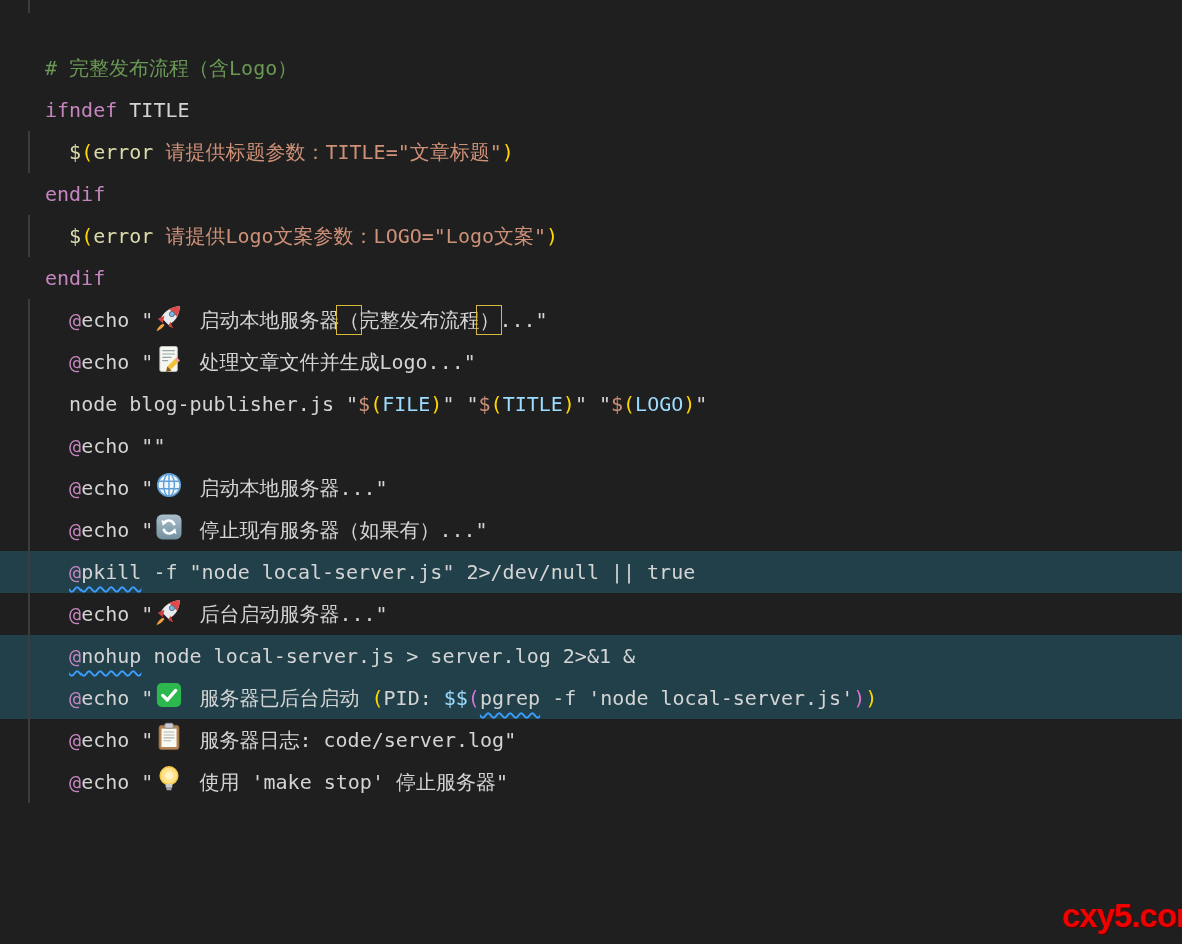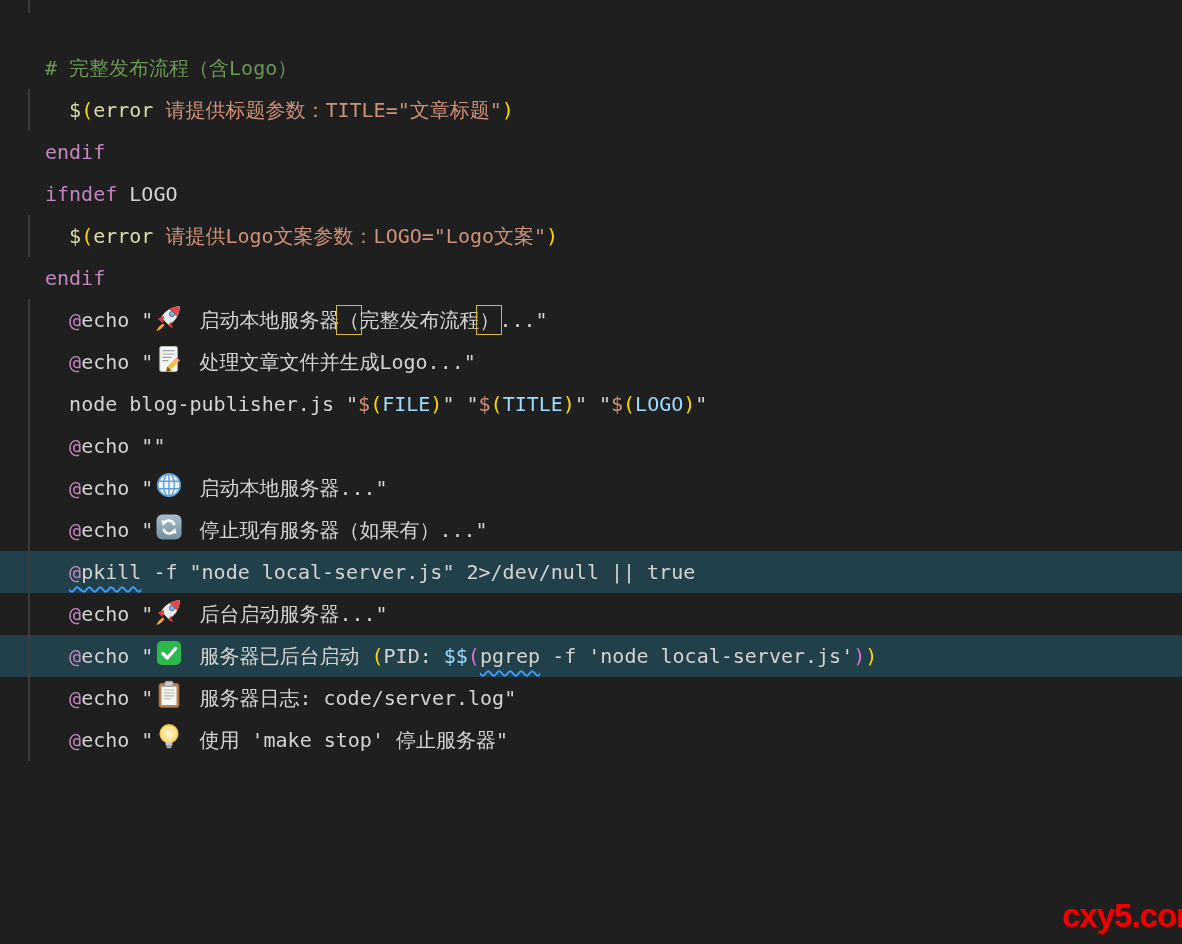--- a/index.html
+++ b/index.html
@@ -46,23 +46,23 @@
     text-shadow:1px 1px 1px #5a0000;
   }
 </style>
 </head>
 <body>
 
 <div id="editor">
   <div id="guide-fragment"></div>
   <div id="code">
       <div class="line"><span class="tk tk-comment"># 完整发布流程（含Logo）</span></div>
+      <div class="line"><span class="tk tk-keyword">ifndef </span><span class="tk tk-plain">TITLE</span></div>
       <div class="line guide"><span class="tk tk-plain">  </span><span class="tk tk-paleYellow">$</span><span class="tk tk-gold">(</span><span class="tk tk-paleYellow">error</span><span class="tk tk-plain"> </span><span class="tk tk-string">请提供标题参数：TITLE="文章标题"</span><span class="tk tk-gold">)</span></div>
       <div class="line"><span class="tk tk-keyword">endif</span></div>
-      <div class="line"><span class="tk tk-keyword">ifndef </span><span class="tk tk-plain">LOGO</span></div>
       <div class="line guide"><span class="tk tk-plain">  </span><span class="tk tk-paleYellow">$</span><span class="tk tk-gold">(</span><span class="tk tk-paleYellow">error</span><span class="tk tk-plain"> </span><span class="tk tk-string">请提供Logo文案参数：LOGO="Logo文案"</span><span class="tk tk-gold">)</span></div>
       <div class="line"><span class="tk tk-keyword">endif</span></div>
       <div class="line guide"><span class="tk tk-plain">  </span><span class="tk tk-keyword">@</span><span class="tk tk-plain">echo </span><span class="tk tk-plain">"</span><svg class="emoji" width="30" height="30" viewBox="0 0 36 36">
           <path d="M31 5c-10 .5-17.5 5-22.5 13.5l9 9C26.5 22.5 30.5 15 31 5z" fill="#e8ecef"></path>
           <path d="M31 5c-4.8.2-9 1.4-12.8 3.5l9.3 9.3C29.6 14 30.8 9.8 31 5z" fill="#df4b4b"></path>
           <circle cx="21.5" cy="14.5" r="3.1" fill="#7db7e8" stroke="#51636f" stroke-width="1"></circle>
           <path d="M12.5 16.5l-8 3.5 6 5.5z" fill="#d04040"></path>
           <path d="M19.5 23.5l3.5 8-5.5-2.5z" fill="#d04040"></path>
           <path d="M11 26c-3.5 1-6.5 4.5-8 9 4.5-1.5 8-4.5 9.5-7.5z" fill="#f2a33c"></path>
         </svg><span class="tk tk-plain"> 启动本地服务器</span><span class="tk tk-plain bbox">（</span><span class="tk tk-plain">完整发布流程</span><span class="tk tk-plain bbox">）</span><span class="tk tk-plain">..."</span></div>
@@ -95,20 +95,21 @@
         </svg><span class="tk tk-plain"> 停止现有服务器（如果有）..."</span></div>
       <div class="line guide row-teal"><span class="tk tk-plain">  </span><span class="tk tk-keyword sq">@</span><span class="tk tk-plain sq">pkill</span><span class="tk tk-plain"> -f "node local-server.js" 2&gt;/dev/null || true</span></div>
       <div class="line guide"><span class="tk tk-plain">  </span><span class="tk tk-keyword">@</span><span class="tk tk-plain">echo </span><span class="tk tk-plain">"</span><svg class="emoji" width="30" height="30" viewBox="0 0 36 36">
           <path d="M31 5c-10 .5-17.5 5-22.5 13.5l9 9C26.5 22.5 30.5 15 31 5z" fill="#e8ecef"></path>
           <path d="M31 5c-4.8.2-9 1.4-12.8 3.5l9.3 9.3C29.6 14 30.8 9.8 31 5z" fill="#df4b4b"></path>
           <circle cx="21.5" cy="14.5" r="3.1" fill="#7db7e8" stroke="#51636f" stroke-width="1"></circle>
           <path d="M12.5 16.5l-8 3.5 6 5.5z" fill="#d04040"></path>
           <path d="M19.5 23.5l3.5 8-5.5-2.5z" fill="#d04040"></path>
           <path d="M11 26c-3.5 1-6.5 4.5-8 9 4.5-1.5 8-4.5 9.5-7.5z" fill="#f2a33c"></path>
         </svg><span class="tk tk-plain"> 后台启动服务器..."</span></div>
+      <div class="line guide row-teal"><span class="tk tk-plain">  </span><span class="tk tk-keyword sq">@</span><span class="tk tk-plain sq">nohup</span><span class="tk tk-plain"> node local-server.js &gt; server.log 2&gt;&amp;1 &amp;</span></div>
       <div class="line guide row-teal"><span class="tk tk-plain">  </span><span class="tk tk-keyword">@</span><span class="tk tk-plain">echo </span><span class="tk tk-plain">"</span><svg class="emoji" width="30" height="30" viewBox="0 0 36 36">
           <rect x="3.5" y="3.5" width="29" height="29" rx="6" fill="#2db84d"></rect>
           <path d="M10.5 18.5l5.5 5.5L26 12.5" fill="none" stroke="#fff" stroke-width="4" stroke-linecap="round" stroke-linejoin="round"></path>
         </svg><span class="tk tk-plain"> 服务器已后台启动 </span><span class="tk tk-gold">(</span><span class="tk tk-plain">PID: </span><span class="tk tk-variable">$$</span><span class="tk tk-pink">(</span><span class="tk tk-plain sq">pgrep</span><span class="tk tk-plain"> -f 'node local-server.js'</span><span class="tk tk-pink">)</span><span class="tk tk-gold">)</span></div>
       <div class="line guide"><span class="tk tk-plain">  </span><span class="tk tk-keyword">@</span><span class="tk tk-plain">echo </span><span class="tk tk-plain">"</span><svg class="emoji" width="30" height="30" viewBox="0 0 36 36">
           <rect x="6" y="4" width="24" height="29" rx="3" fill="#b5855a" stroke="#8a6238"></rect>
           <rect x="9" y="8" width="18" height="22" fill="#fafaf5"></rect>
           <path d="M11.5 12h13M11.5 15.5h13M11.5 19h13M11.5 22.5h9" stroke="#b2b2a8" stroke-width="1.3" fill="none"></path>
           <rect x="13" y="1.5" width="10" height="6" rx="2" fill="#c8ccd0" stroke="#8e9297"></rect>
         </svg><span class="tk tk-plain"> 服务器日志: code/server.log"</span></div>

